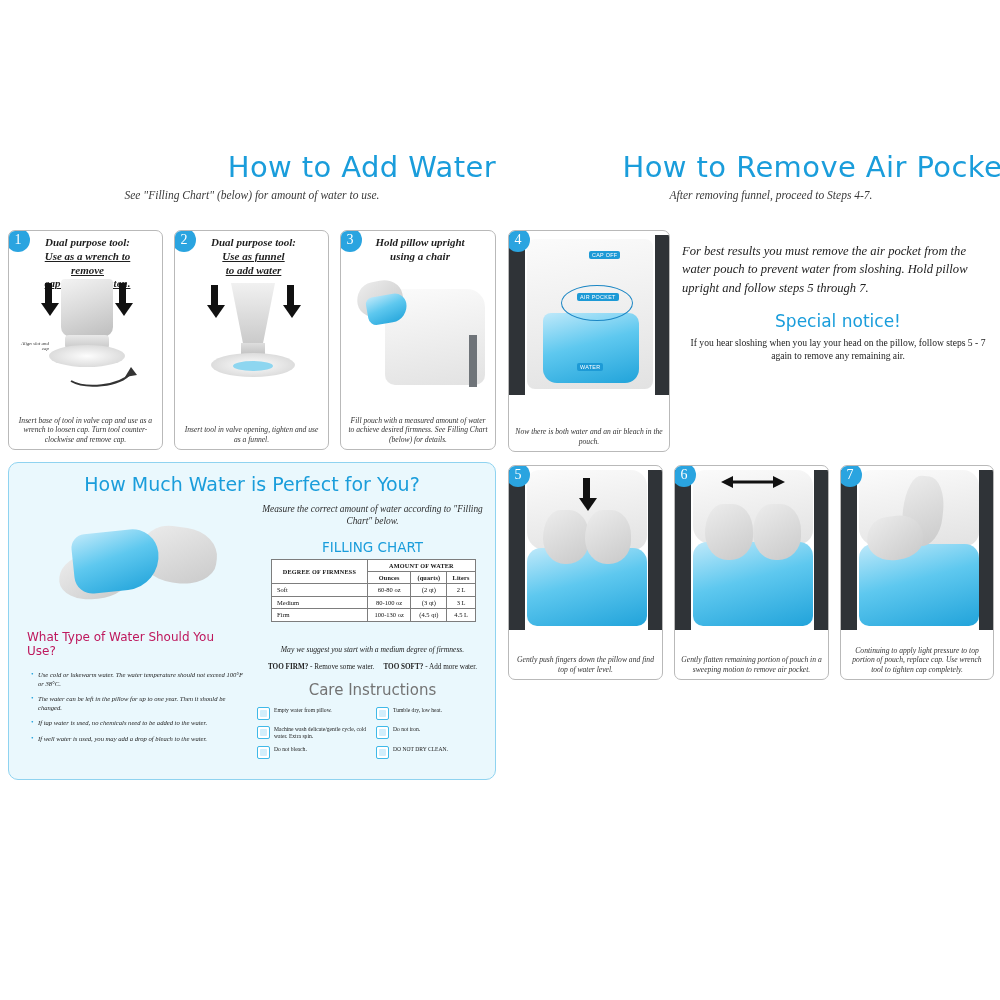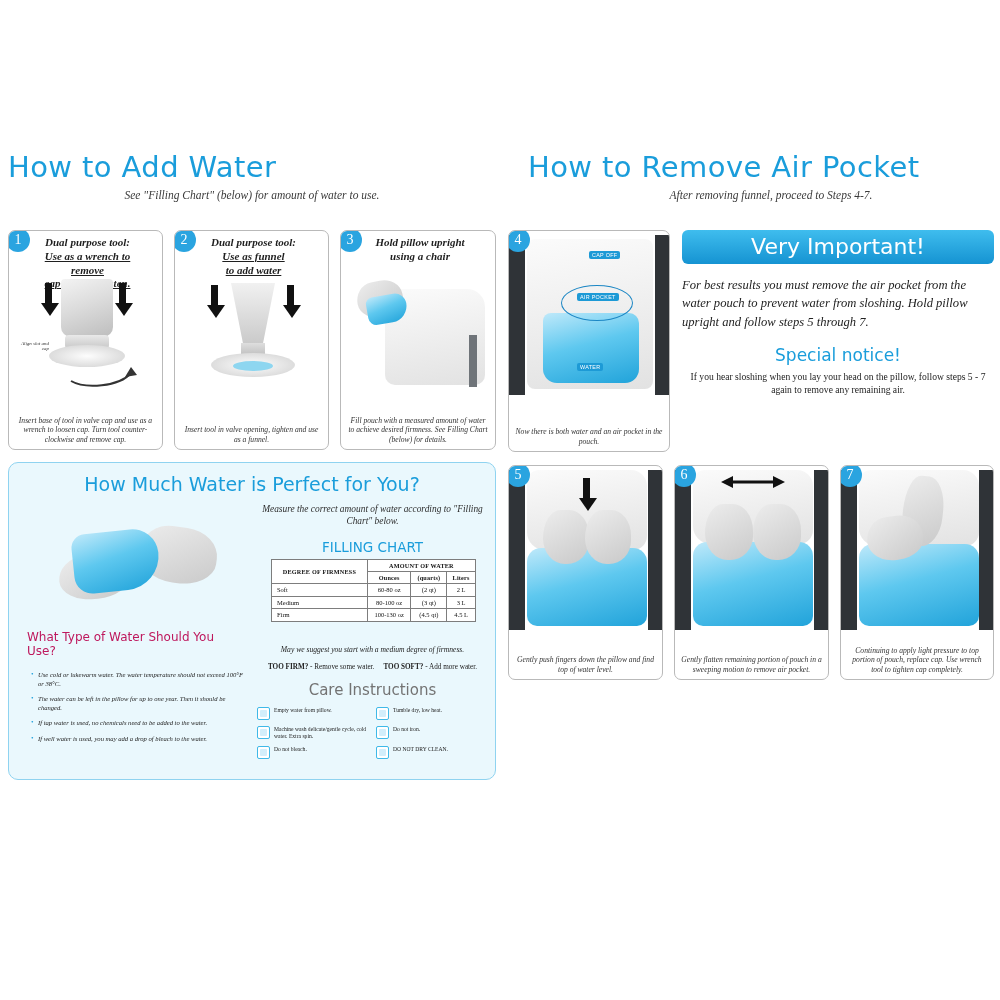--- a/index.html
+++ b/index.html
@@ -29,21 +29,21 @@
     width: 1000px;
     height: 660px;
   }
 
   
   .col-left  { position: absolute; left: 8px;  top: 0; width: 488px; }
   .col-right { position: absolute; left: 528px; top: 0; width: 486px; }
 
   h1.section-title {
     margin: 0;
-    text-align: left;
+    text-align: right;
     font-family: "DejaVu Sans", sans-serif;
     font-weight: 400;
     font-size: 29px;
     letter-spacing: .4px;
     color: #1a9ddb;
   }
   .section-sub {
     text-align: center;
     font-family: "Liberation Serif", serif;
     font-style: italic;
@@ -546,25 +546,24 @@
       <div class="scene" style="top:4px; height:160px;">
         <div class="pillow" style="left:18px; top:4px; width:126px; height:150px; border-radius:8px;"></div>
         <div class="bag" style="left:34px; top:78px; width:96px; height:70px; border-radius:8px 10px 14px 14px;"></div>
         <div class="darkbar" style="left:0px; top:0px; width:16px; height:160px;"></div>
         <div class="darkbar" style="left:146px; top:0px; width:14px; height:160px;"></div>
         <div class="labeltag" style="left:80px; top:16px;">CAP OFF</div>
         <div class="ellipse-mark" style="left:52px; top:50px; width:70px; height:34px;"></div>
         <div class="labeltag" style="left:68px; top:58px;">AIR POCKET</div>
         <div class="labeltag" style="left:68px; top:128px;">WATER</div>
       </div>
-      <div class="panel-cap">Now there is both water and an air pocket in the pouch.</div>
+      <div class="panel-cap">Now there is both water and an air bleach in the pouch.</div>
     </div>
 
     <div class="vi-box">
-      <div class="vi-banner">Very Important!</div>
       <div class="vi-body">For best results you must remove the air pocket from the water pouch to prevent water from sloshing. Hold pillow upright and follow steps 5 through 7.</div>
       <div class="vi-special">Special notice!</div>
       <div class="vi-note">If you hear sloshing when you lay your head on the pillow, follow steps 5 - 7 again to remove any remaining air.</div>
     </div>
 
     <div class="panel" id="p5">
       <div class="num-badge">5</div>
       <div class="scene" style="top:4px; height:160px;">
         <div class="darkbar" style="left:0px; top:0px; width:16px; height:160px;"></div>
         <div class="darkbar" style="left:139px; top:0px; width:14px; height:160px;"></div>

